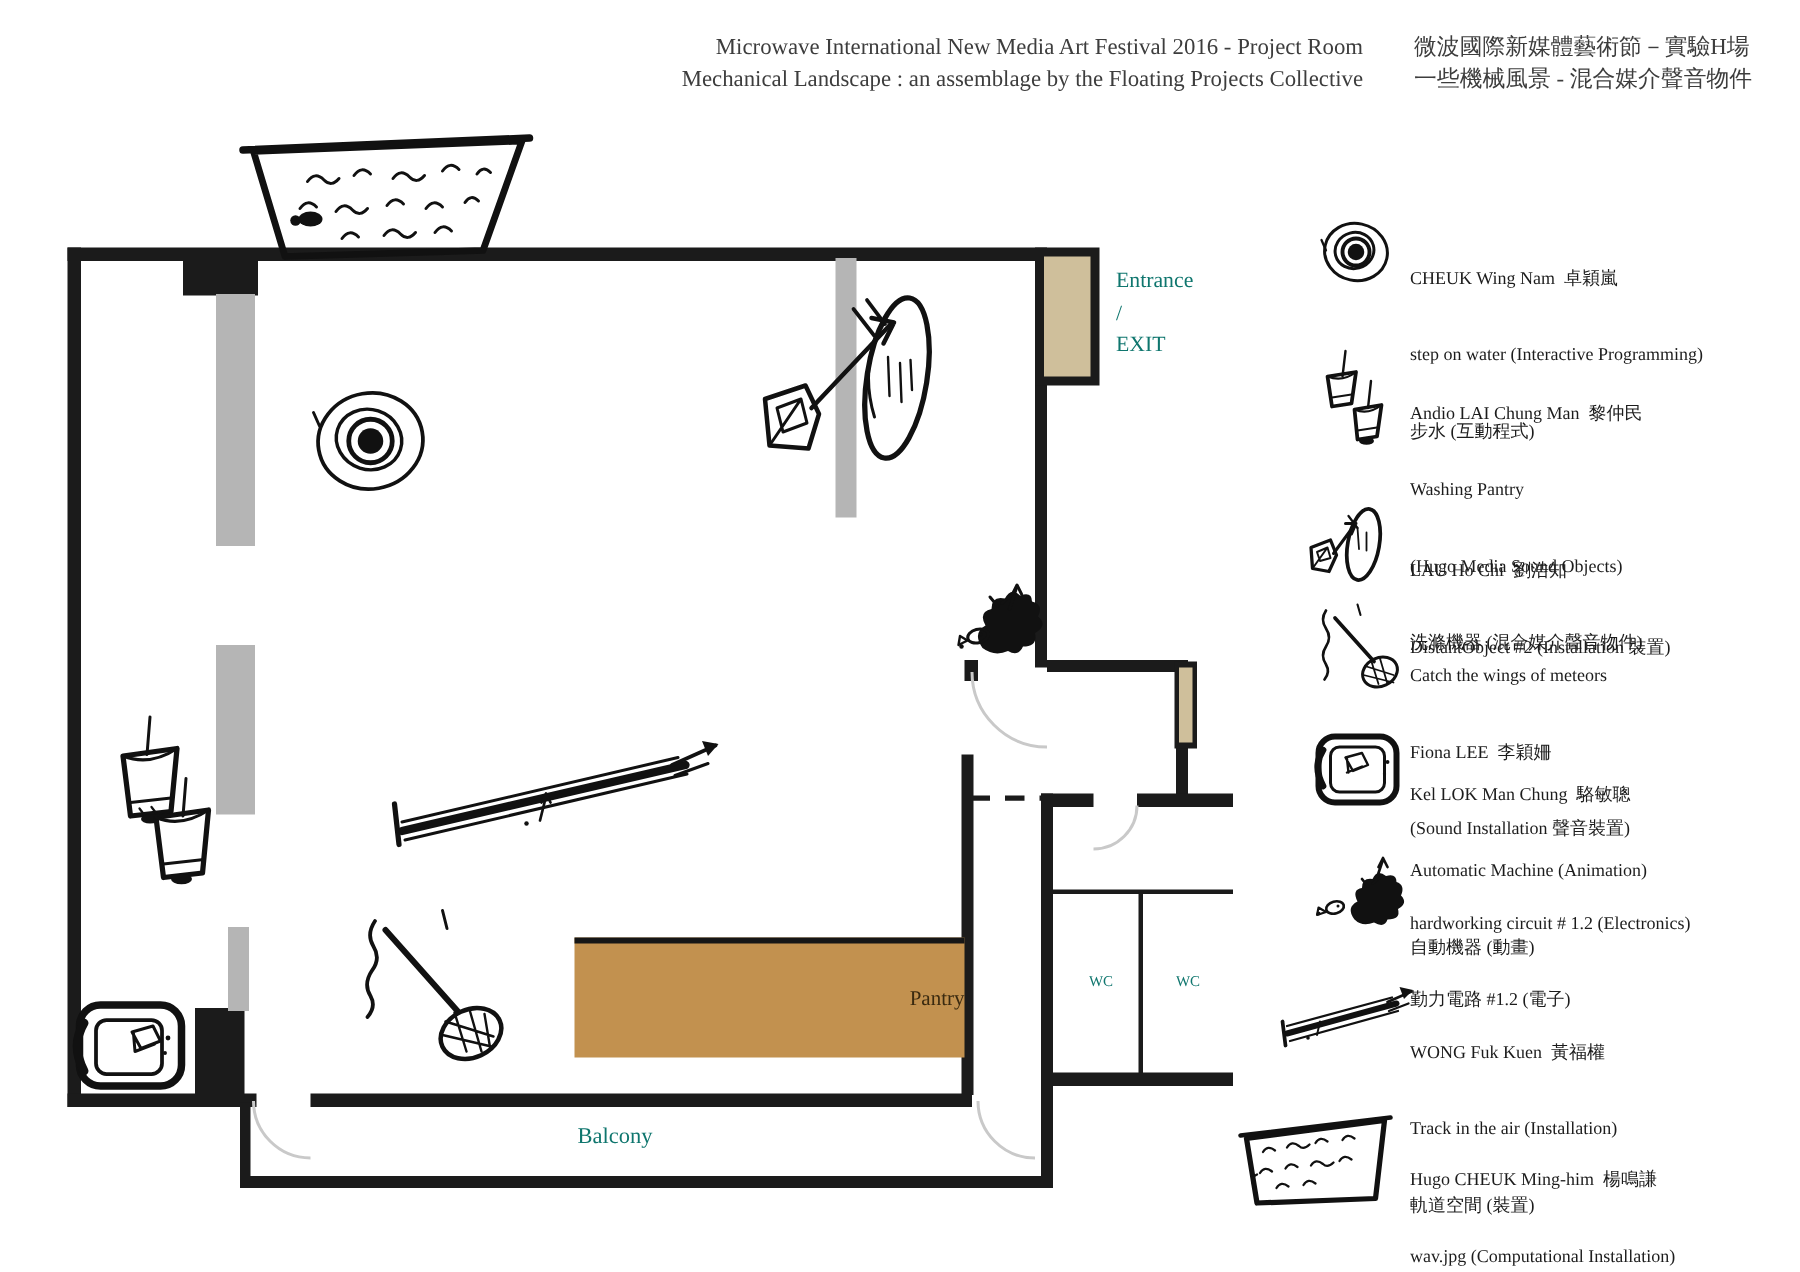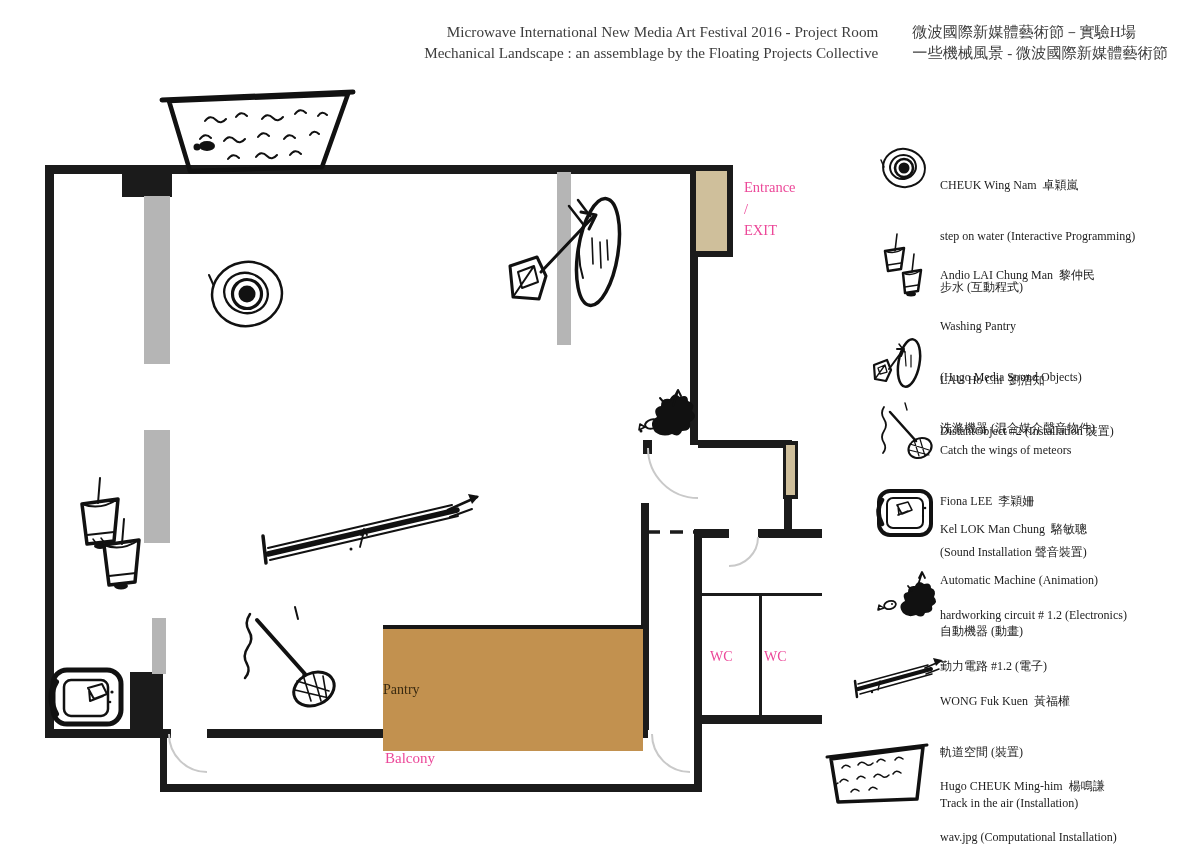--- a/index.html
+++ b/index.html
@@ -6,46 +6,46 @@
   #canvas{position:relative;width:1200px;height:848px;background:#fff;overflow:hidden;
           font-family:Liberation Serif, serif;color:#222;}
   .wall{position:absolute;background:#1b1b1b;}
   .gray-col{position:absolute;background:#b5b5b5;}
   .black-col{position:absolute;background:#1b1b1b;}
   .tan{position:absolute;background:#cfbf9b;}
   #title{position:absolute;left:388px;top:21px;width:780px;display:flex;gap:34px;
          font-size:15.2px;line-height:21px;color:#3d3d3d;}
   #title .en{flex:1;text-align:right;}
   #title .zh{text-align:left;white-space:nowrap;}
-  .plan-label{position:absolute;font-size:14px;color:#ec4899;}
+  .plan-label{position:absolute;font-size:14px;color:#0f766e;}
   .entrance-label{line-height:21.5px;font-size:14.5px;}
-  .wc-label{text-align:left;font-size:14px;}
-  #pantry{position:absolute;left:383px;top:625px;width:260px;height:126px;
+  .wc-label{text-align:center;font-size:10px;}
+  #pantry{position:absolute;left:383px;top:625px;width:260px;height:80px;
           background:#c2914f;border-top:4px solid #161616;box-sizing:border-box;
-          display:flex;align-items:center;justify-content:flex-start;}
+          display:flex;align-items:center;justify-content:flex-end;}
   #pantry span{font-size:14px;color:#3a2a10;}
   .legend-text{position:absolute;left:940px;width:250px;font-size:12px;line-height:17px;
                color:#1c1c1c;white-space:pre-wrap;}
   svg.overlay{position:absolute;left:0;top:0;pointer-events:none;}
   .ink{stroke:#111;fill:none;stroke-linecap:round;stroke-linejoin:round;}
   .arc{stroke:#c9c9c9;fill:none;stroke-width:2;}
 </style>
 </head>
 <body>
 
 <div id="canvas">
 
   <div id="title">
     <div class="en">
       <div>Microwave International New Media Art Festival 2016 - Project Room</div>
       <div>Mechanical Landscape : an assemblage by the Floating Projects Collective</div>
     </div>
     <div class="zh">
       <div>微波國際新媒體藝術節－實驗H場</div>
-      <div>一些機械風景 - 微波國際新媒體藝術節</div>
+      <div>一些機械風景 - 混合媒介聲音物件</div>
     </div>
   </div>
 
   <div class="wall" style="left:45px;top:165px;width:653px;height:9px"></div>
   <div class="wall" style="left:45px;top:165px;width:9px;height:573px"></div>
   <div class="wall" style="left:45px;top:729px;width:126px;height:9px"></div>
   <div class="wall" style="left:207px;top:729px;width:441px;height:9px"></div>
   <div class="wall" style="left:690px;top:255px;width:8px;height:190px"></div>
 
   <div class="wall" style="left:690px;top:165px;width:43px;height:92px"></div>
@@ -283,22 +283,22 @@
     <div>Kel LOK Man Chung  駱敏聰</div>
     <div>Automatic Machine (Animation)</div>
     <div>自動機器 (動畫)</div>
   </div>
   <div class="legend-text" style="top:573px;">
     <div>hardworking circuit # 1.2 (Electronics)</div>
     <div>勤力電路 #1.2 (電子)</div>
   </div>
   <div class="legend-text" style="top:659px;">
     <div>WONG Fuk Kuen  黃福權</div>
+    <div>Track in the air (Installation)</div>
     <div>軌道空間 (裝置)</div>
-    <div>Track in the air (Installation)</div>
   </div>
   <div class="legend-text" style="top:744px;">
     <div>Hugo CHEUK Ming-him  楊鳴謙</div>
     <div>wav.jpg (Computational Installation)</div>
     
   </div>
 
 </div>
 
 </body></html>

